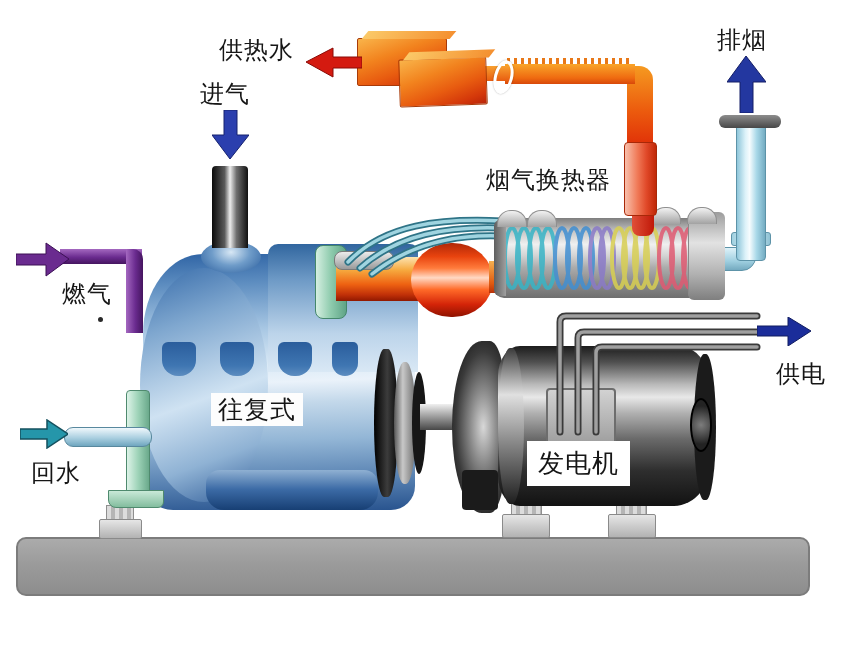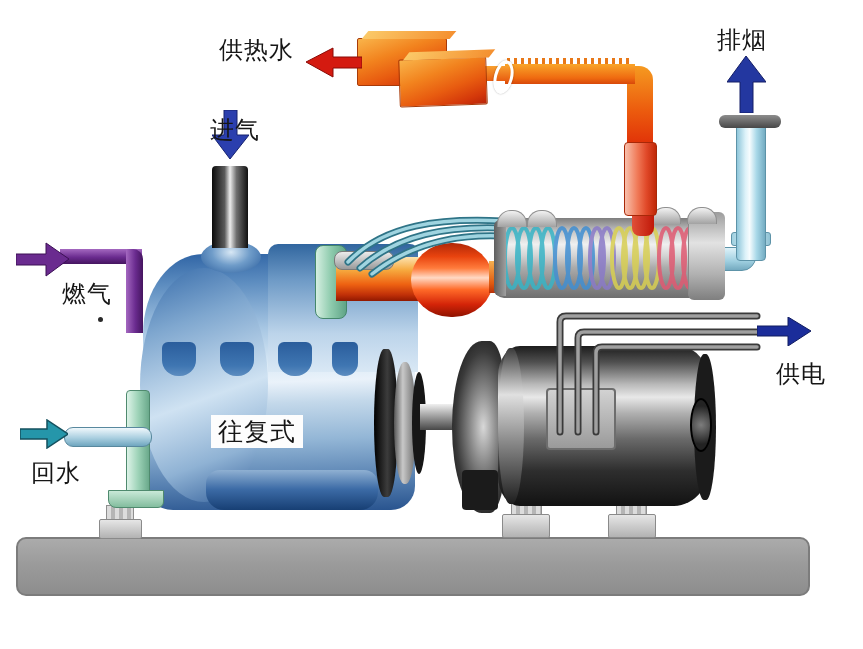--- a/index.html
+++ b/index.html
@@ -128,25 +128,25 @@
   .gen-left-ring{left:498px;top:348px;width:26px;height:156px;border-radius:12px/50%;
     background:linear-gradient(180deg,#3a3a3a,#e0e0e0 30%,#8a8a8a 60%,#1e1e1e);}
   .gen-right-cap{left:694px;top:354px;width:22px;height:146px;border-radius:10px/50%;background:#1b1b1b;}
   .gen-hub{left:690px;top:398px;width:18px;height:50px;border-radius:50%;border:2px solid #000;
     background:radial-gradient(circle,#7d7d7d,#232323 72%);}
   .terminal-box{left:546px;top:388px;width:66px;height:58px;border:2px solid #6d6d6d;border-radius:4px;
     background:linear-gradient(180deg,#d2d2d2,#9a9a9a);}
 
   
   .lbl{position:absolute;font-size:24px;letter-spacing:1px;color:#161616;white-space:nowrap;}
-  .lbl-hot{left:219px;top:34px;} .lbl-intake{left:210px;top:78px;margin-top:36px;}
+  .lbl-hot{left:219px;top:34px;} .lbl-intake{left:200px;top:78px;}
   .lbl-heater{left:366px;top:111px;} .lbl-exh{left:717px;top:24px;}
   .lbl-hx{left:486px;top:164px;} .lbl-fuel{left:62px;top:278px;}
   .lbl-return{left:31px;top:457px;} .lbl-power{left:776px;top:358px;}
-  .engine-label-box{left:211px;top:415px;background:#fdfdfd;padding:2px 7px;line-height:29px;font-size:25px;}
+  .engine-label-box{left:211px;top:393px;background:#fdfdfd;padding:2px 7px;line-height:29px;font-size:25px;}
   .generator-label-box{left:527px;top:441px;background:#ffffff;padding:5px 11px;font-size:26px;}
   .ink-dot{left:98px;top:317px;width:5px;height:5px;border-radius:50%;background:#2a2a2a;}
 </style>
 </head>
 <body>
 
 <div class="canvas">
 
   <div class="abs platform"></div>
   <div class="abs foot-stem engine-foot-stem"></div>
@@ -273,21 +273,23 @@
   </svg>
   <svg class="overlay" style="left:757px;top:317px;" width="54" height="29" viewBox="0 0 54 29">
     <polygon points="0,9 31,9 31,0 54,14 31,29 31,19 0,19" stroke="#101c60" stroke-width="1" fill="#1b2d9a"></polygon>
   </svg>
 
   <div class="abs ink-dot"></div>
 
   <div class="lbl lbl-hot">供热水</div>
   <div class="lbl lbl-intake">进气</div>
   <div class="lbl lbl-exh">排烟</div>
+  <div class="lbl lbl-hx">烟气换热器</div>
   <div class="lbl lbl-fuel">燃气</div>
   <div class="lbl lbl-return">回水</div>
   <div class="lbl lbl-power">供电</div>
 
   <div class="lbl engine-label-box">
     <span style="display:block">往复式</span>
   </div>
+  <div class="lbl generator-label-box">发电机</div>
 
 </div>
 
 </body></html>

